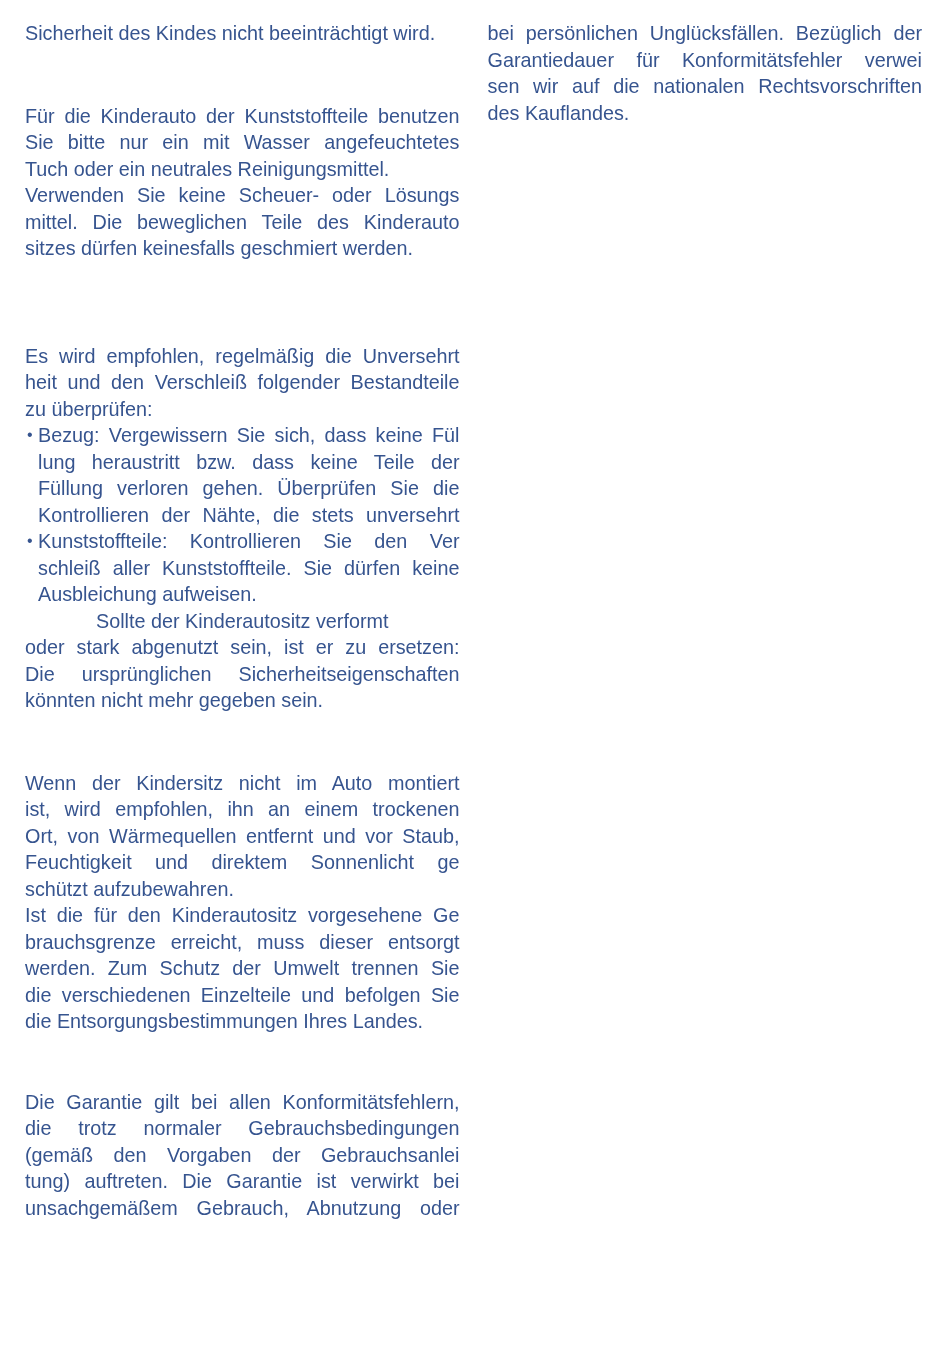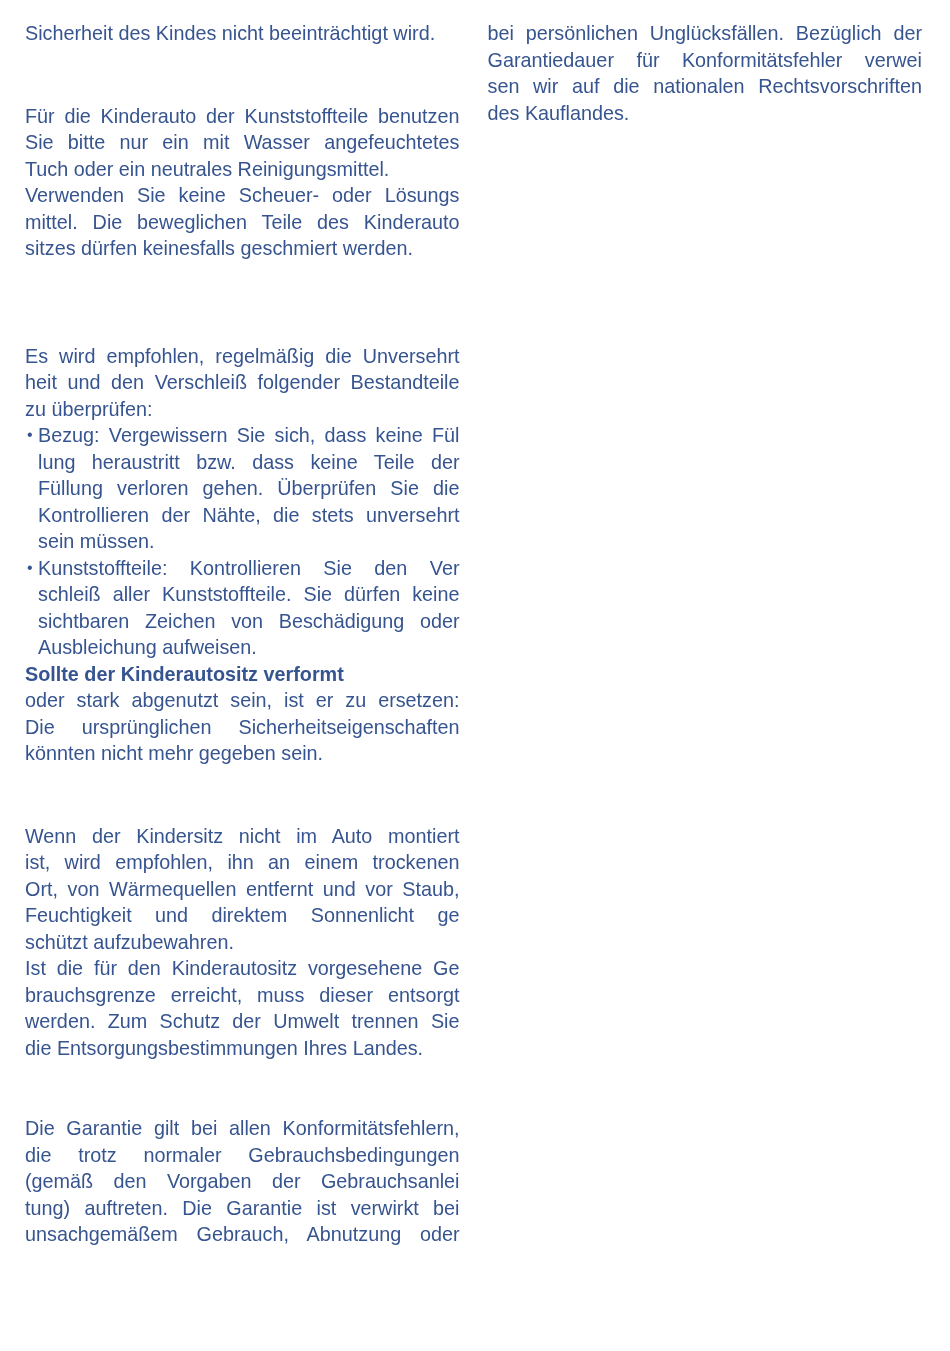--- a/index.html
+++ b/index.html
@@ -35,22 +35,21 @@
   }
   .line.j {
     white-space: normal;
     text-align: justify;
     text-align-last: justify;
   }
   .line.hang {
     padding-left: 13px;
   }
   .line.r {
-    text-align: left;
-    font-weight: bold;
+    text-align: center;
   }
   .bullet {
     position: absolute;
     left: 2px;
     top: 0;
     font-size: 16px;
   }
 </style>
 </head>
 <body>
@@ -69,41 +68,40 @@
         <div class="line">sitzes dürfen keinesfalls geschmiert werden.</div>
       </div>
       <div class="block" style="margin-top: 81px;">
         <div class="line j">Es wird empfohlen, regelmäßig die Unversehrt</div>
         <div class="line j">heit und den Verschleiß folgender Bestandteile</div>
         <div class="line">zu überprüfen:</div>
         <div class="line j hang"><span class="bullet">•</span>Bezug: Vergewissern Sie sich, dass keine Fül</div>
         <div class="line j hang">lung heraustritt bzw. dass keine Teile der</div>
         <div class="line j hang">Füllung verloren gehen. Überprüfen Sie die</div>
         <div class="line j hang">Kontrollieren der Nähte, die stets unversehrt</div>
-        <div class="line hang">sein müssen.</div>
         <div class="line j hang"><span class="bullet">•</span>Kunststoffteile: Kontrollieren Sie den Ver</div>
         <div class="line j hang">schleiß aller Kunststoffteile. Sie dürfen keine</div>
-        <div class="line j hang">sichtbaren Zeichen von Beschädigung oder</div>
         <div class="line hang">Ausbleichung aufweisen.</div>
         <div class="line r">Sollte der Kinderautositz verformt</div>
         <div class="line j">oder stark abgenutzt sein, ist er zu ersetzen:</div>
         <div class="line j">Die ursprünglichen Sicherheitseigenschaften</div>
         <div class="line">könnten nicht mehr gegeben sein.</div>
       </div>
       <div class="block" style="margin-top: 56px;">
         <div class="line j">Wenn der Kindersitz nicht im Auto montiert</div>
         <div class="line j">ist, wird empfohlen, ihn an einem trockenen</div>
         <div class="line j">Ort, von Wärmequellen entfernt und vor Staub,</div>
         <div class="line j">Feuchtigkeit und direktem Sonnenlicht ge</div>
         <div class="line">schützt aufzubewahren.</div>
       </div>
       <div class="block" style="">
         <div class="line j">Ist die für den Kinderautositz vorgesehene Ge</div>
         <div class="line j">brauchsgrenze erreicht, muss dieser entsorgt</div>
         <div class="line j">werden. Zum Schutz der Umwelt trennen Sie</div>
+        <div class="line j">die verschiedenen Einzelteile und befolgen Sie</div>
         <div class="line">die Entsorgungsbestimmungen Ihres Landes.</div>
       </div>
       <div class="block" style="margin-top: 54px;">
         <div class="line j">Die Garantie gilt bei allen Konformitätsfehlern,</div>
         <div class="line j">die trotz normaler Gebrauchsbedingungen</div>
         <div class="line j">(gemäß den Vorgaben der Gebrauchsanlei</div>
         <div class="line j">tung) auftreten. Die Garantie ist verwirkt bei</div>
         <div class="line j">unsachgemäßem Gebrauch, Abnutzung oder</div>
       </div>
     </div>

